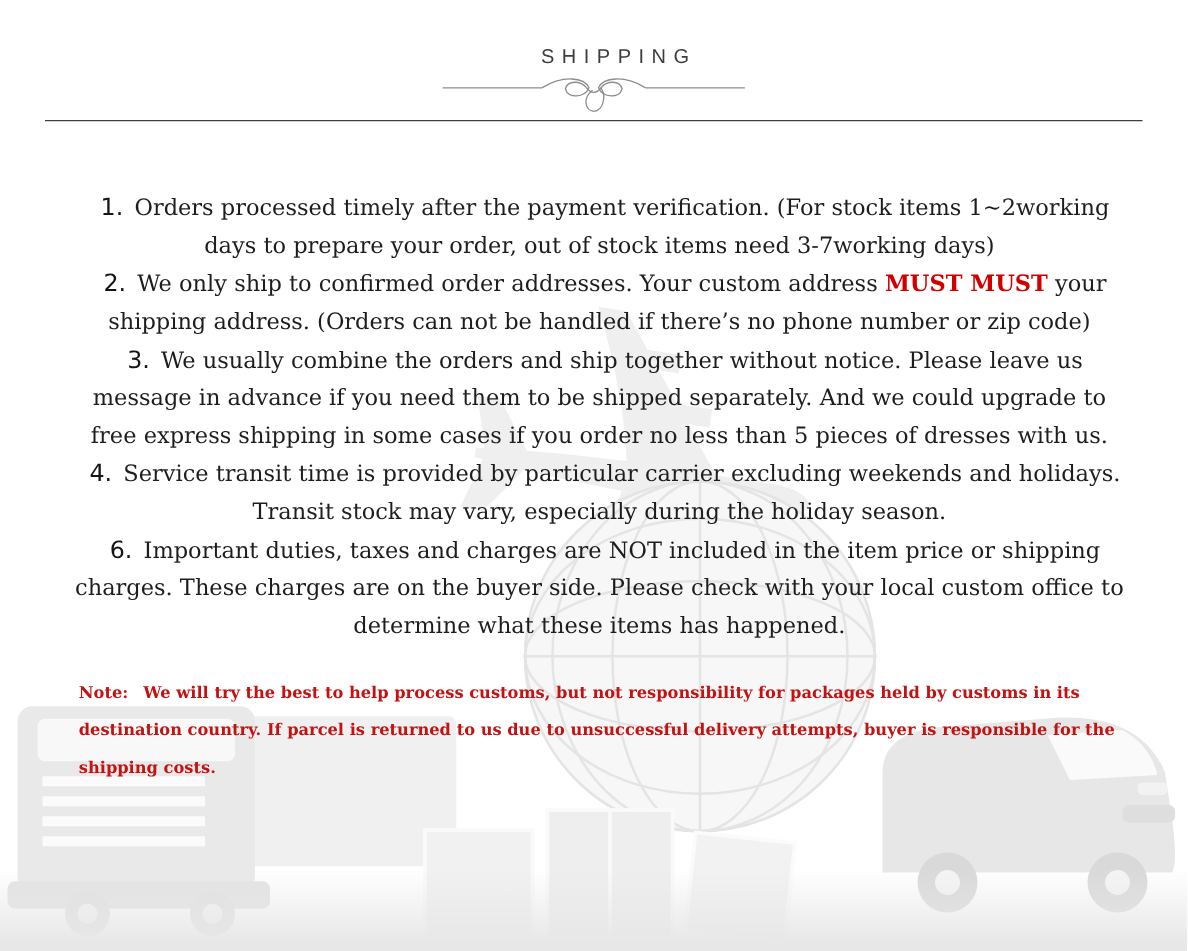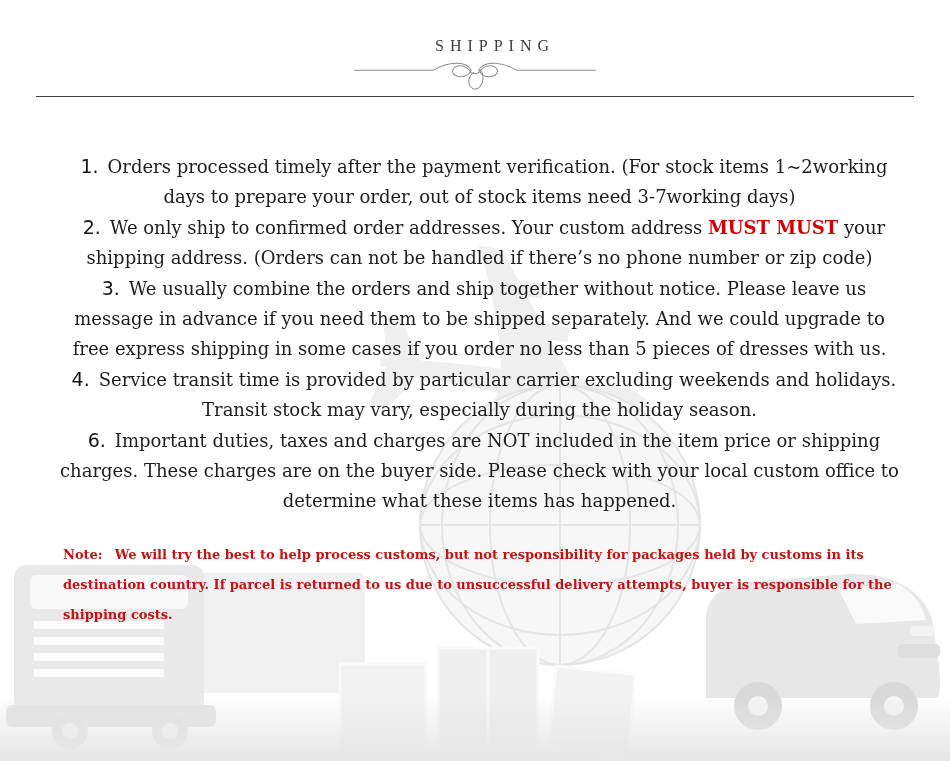--- a/index.html
+++ b/index.html
@@ -21,21 +21,21 @@
     transform:rotate(9deg);
   }
   .wm-abs{position:absolute;}
   .bottom-band{
     position:absolute;left:0;bottom:0;width:950px;height:66px;
     background:linear-gradient(180deg, rgba(231,231,231,0) 0%, #e7e7e7 92%);
   }
   
   .header{position:relative;z-index:2;padding-top:36px;text-align:center;}
   .title{
-    font-family:Liberation Serif, serif;
+    font-family:Liberation Sans, sans-serif;
     font-size:16px;letter-spacing:6px;line-height:20px;
     color:#3d3d3d;
     padding-left:40px;
   }
   .flourish{display:block;margin:2px auto 0 auto;}
   .divider{
     border:none;border-top:1px solid #3f3f3f;
     margin:4px 36px 0 36px;height:0;
   }
   

